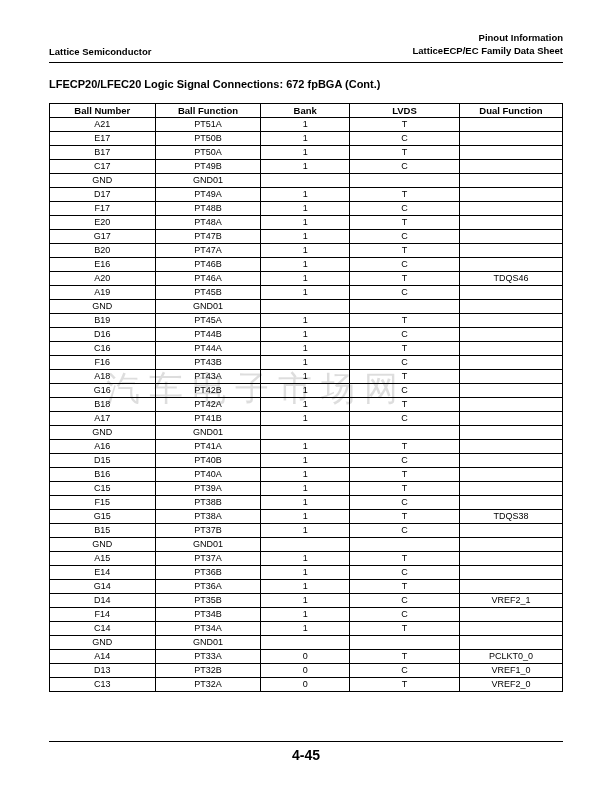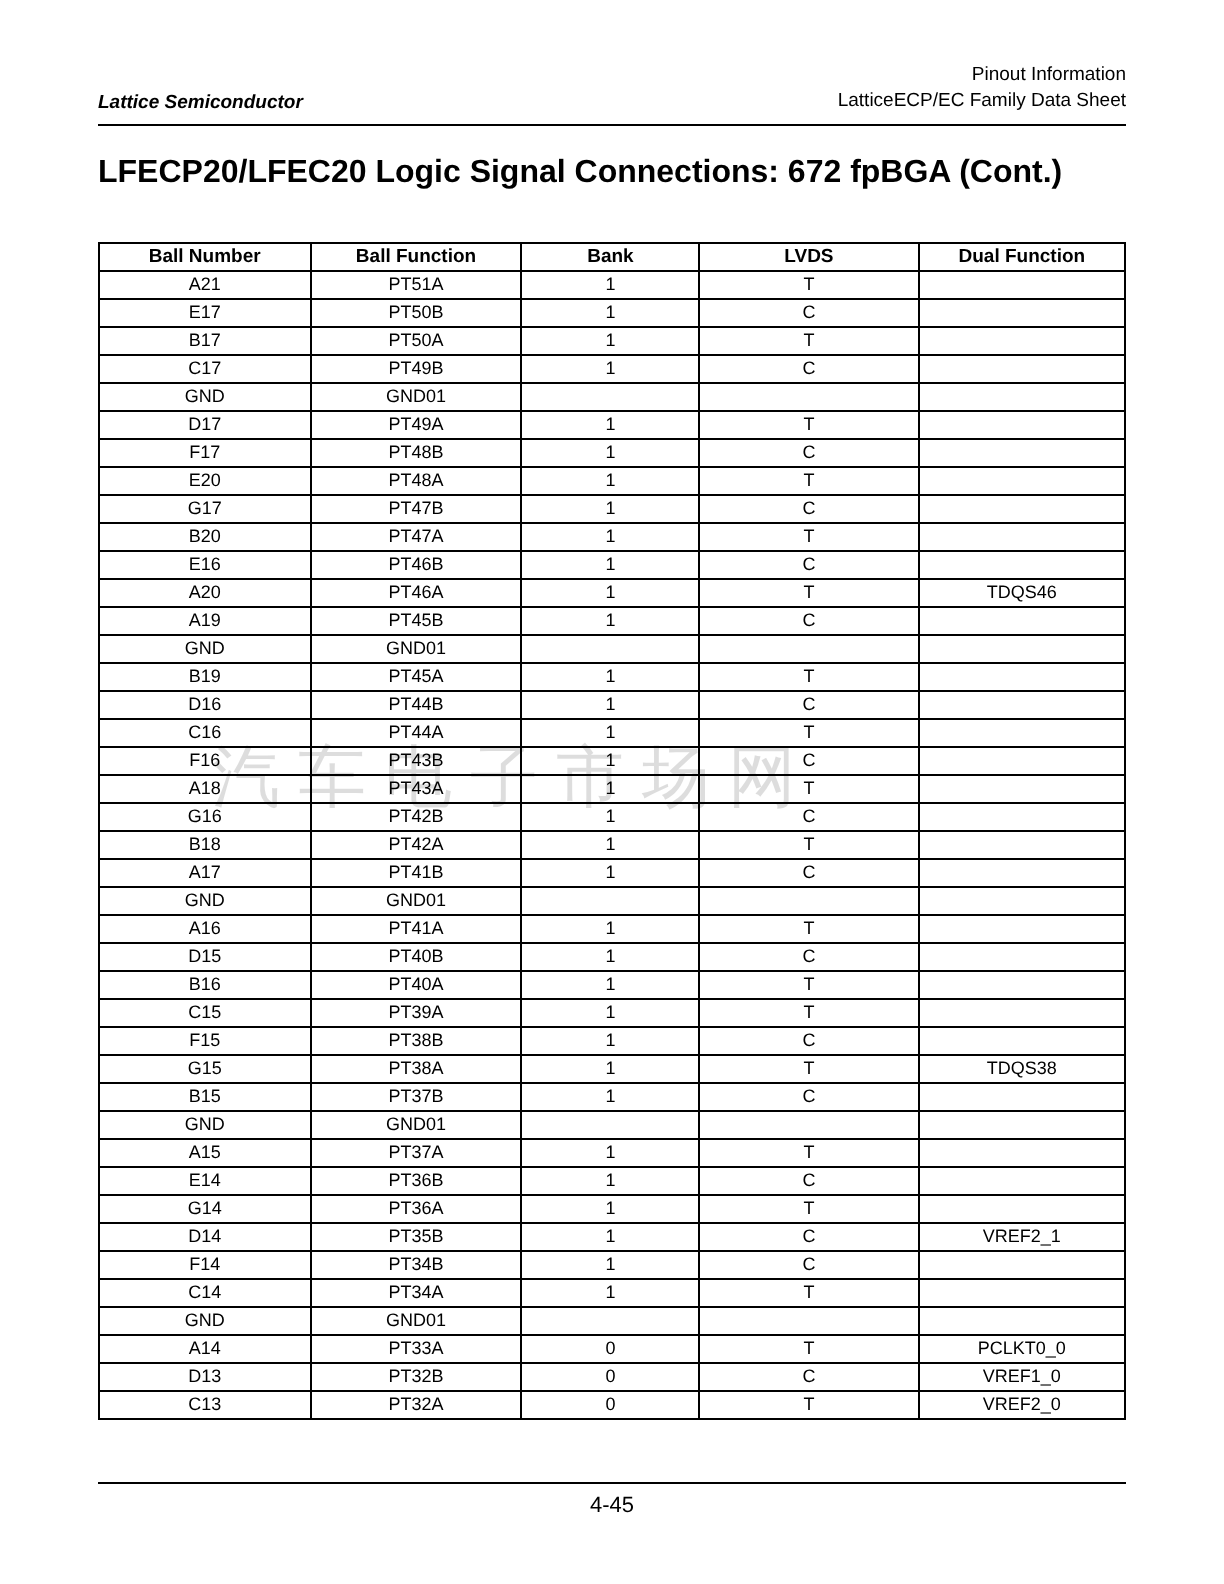--- a/index.html
+++ b/index.html
@@ -11,24 +11,24 @@
     background:#ffffff;
     margin:0 auto;
     padding:32px 49px 0 49px;
     overflow:hidden;
   }
   .header-flex {
     display:flex;
     justify-content:space-between;
     align-items:flex-end;
   }
-  .hdr-left { font-weight:bold; font-size:9.5px; line-height:1.2;font-style:italic; }
-  .hdr-right { text-align:right; font-weight:normal; font-size:9.5px; line-height:1.35; }
+  .hdr-left { font-weight:bold; font-size:9.5px; line-height:1.2; }
+  .hdr-right { text-align:right; font-weight:bold; font-size:9.5px; line-height:1.35; }
   .header-rule { border:0; border-top:1.2px solid #000; margin-top:4px; }
-  .doc-title { font-weight:bold; font-size:16px; margin-top:15px; margin-bottom:25px; }
+  .doc-title { font-weight:bold; font-size:11px; margin-top:15px; margin-bottom:13px; }
   table.pinout {
     width:100%;
     border-collapse:collapse;
     table-layout:fixed;
   }
   table.pinout th, table.pinout td {
     border:1px solid #000;
     text-align:center;
     vertical-align:middle;
     height:14px;
@@ -49,21 +49,21 @@
     opacity:0.13;
     pointer-events:none;
     white-space:nowrap;
   }
   .footer {
     position:absolute;
     left:49px; right:49px;
     top:741px;
   }
   .footer-rule { border:0; border-top:1px solid #000; margin-bottom:5px; }
-  .footer-page { text-align:center; font-size:11px; }
+  .footer-page { text-align:center; font-size:14px;font-weight:bold; }
 </style>
 </head>
 <body>
 
 <div class="page">
 
   <div class="header-flex">
     <div class="hdr-left">Lattice Semiconductor</div>
     <div class="hdr-right">
       <div>Pinout Information</div>

